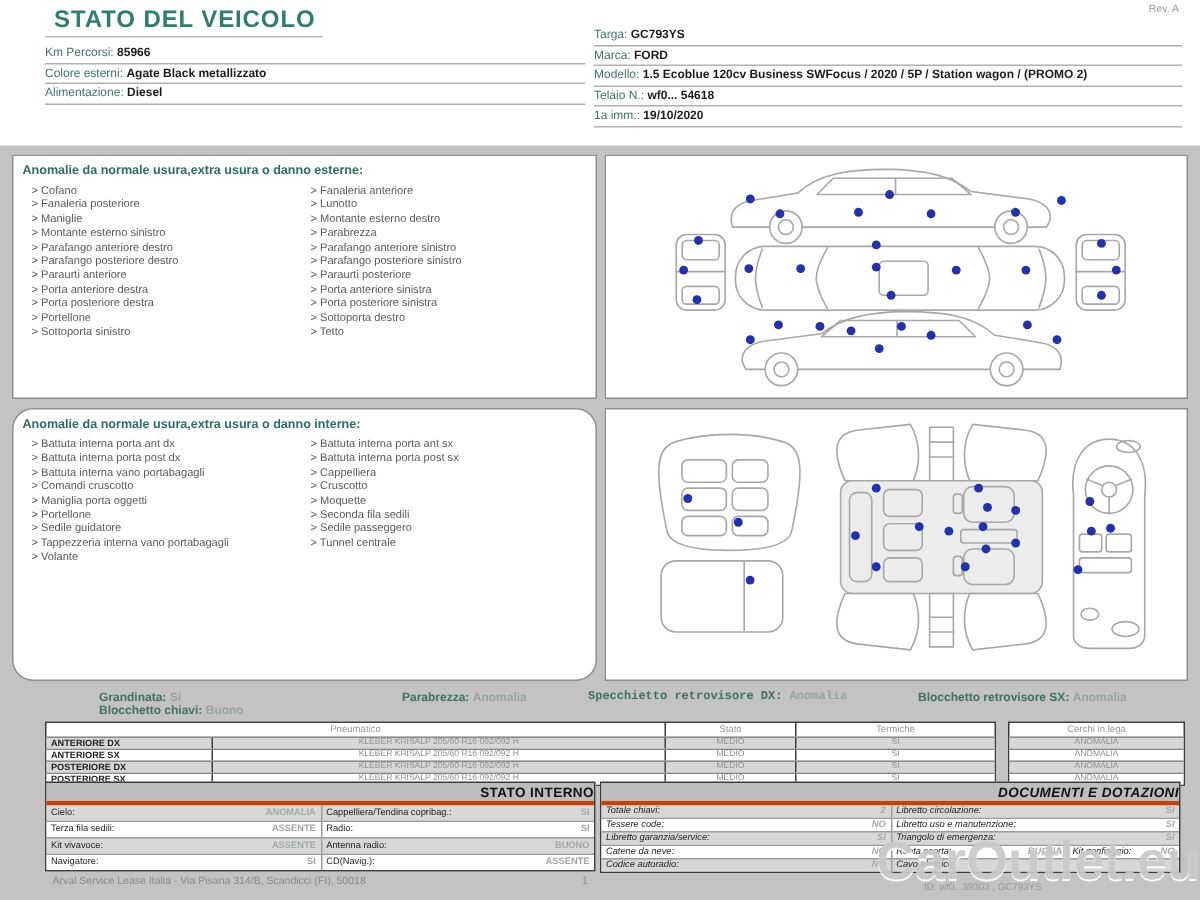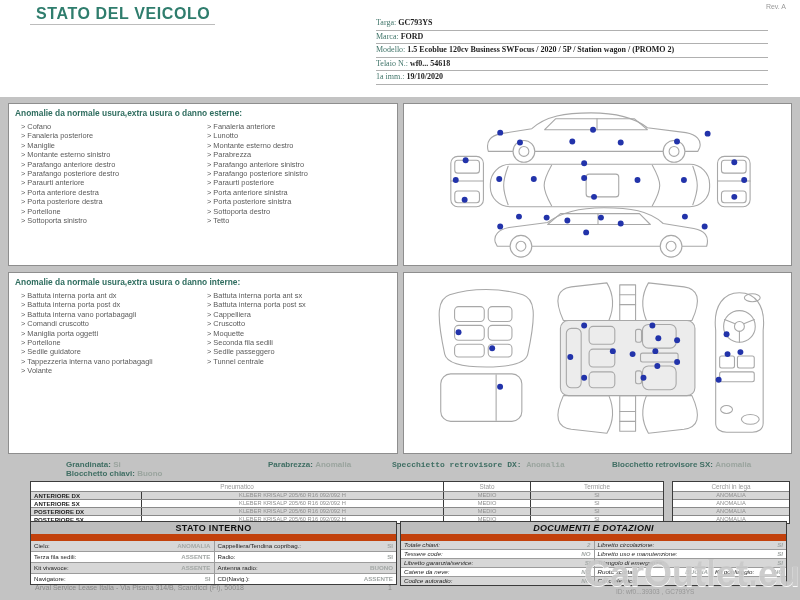--- a/index.html
+++ b/index.html
@@ -3,28 +3,28 @@
 <meta charset="utf-8">
 <style>
   html,body{margin:0;padding:0;background:#c3c3c3;}
   #page{position:relative;width:800px;height:600px;background:#c3c3c3;overflow:hidden;
         font-family:"Liberation Sans","DejaVu Sans",sans-serif;}
   .header{position:absolute;left:0;top:0;width:800px;height:97px;background:#fff;}
   .title{position:absolute;left:36px;top:5px;font-size:16px;font-weight:bold;color:#2f7d6d;letter-spacing:.6px;}
   .title-rule{position:absolute;left:30px;top:24px;width:185px;height:1px;background:#bcbcbc;}
   .rev{position:absolute;right:14px;top:3px;font-size:7px;color:#999;}
   .hcol-left{position:absolute;left:30px;top:29px;width:360px;}
-  .hcol-right{position:absolute;left:376px;top:17px;width:392px;font-family:Liberation Serif, serif;}
+  .hcol-right{position:absolute;left:396px;top:17px;width:392px;}
   .hrow{border-bottom:1px solid #b0b0b0;padding:1px 0 2px;font-size:8px;line-height:9.5px;}
   .hlab{color:#41756a;}
   .hval{color:#1c1c1c;font-weight:bold;}
   .box{position:absolute;background:#fff;border:1px solid #8e8e8e;box-sizing:border-box;}
   .box-ext-list{left:8px;top:103px;width:390px;height:163px;}
   .box-ext-diag{left:403px;top:103px;width:389px;height:163px;}
-  .box-int-list{left:8px;top:272px;width:390px;height:182px;}
+  .box-int-list{left:8px;top:272px;width:390px;height:182px;border-radius:14px;}
   .box-int-diag{left:403px;top:272px;width:389px;height:182px;}
   .box-head{padding:4px 6px 2px;font-size:8.4px;font-weight:bold;color:#2f6d5f;}
   .cols{display:flex;padding:2px 4px 0 12px;}
   .col{width:50%;}
   .anomaly-item{font-size:7.4px;color:#5a5a5a;line-height:9.4px;}
   .diag{display:block;width:100%;height:100%;}
   .summary-item{position:absolute;font-size:8px;white-space:nowrap;margin-left:36px;}
   .sum-lab{font-weight:bold;color:#3f6e63;}
   .sum-val{font-weight:bold;color:#9aa49e;}
   #sum-grandinata{left:30px;top:460px;}
@@ -42,21 +42,21 @@
   .c-pos{width:110px;font-size:6.1px;font-weight:bold;color:#1e1e1e;padding-left:3px;box-sizing:border-box;overflow:hidden;}
   .c-desc{width:303px;text-align:center;font-size:5.7px;color:#8f8f8f;border-left:1px solid #3c3c3c;border-right:1px solid #3c3c3c;box-sizing:border-box;overflow:hidden;}
   .c-stato{width:87px;text-align:center;font-size:5.7px;color:#8f8f8f;border-right:1px solid #3c3c3c;box-sizing:border-box;}
   .c-term{flex:1;text-align:center;font-size:5.7px;color:#8f8f8f;}
   #cerchi-table{position:absolute;left:672px;top:481px;width:116px;border:1px solid #3c3c3c;background:#fff;}
   .wh-header{height:9px;line-height:9px;text-align:center;font-size:6.4px;color:#9a9a9a;}
   .wrow{height:7px;line-height:7px;text-align:center;font-size:5.7px;color:#8f8f8f;border-top:1px solid #8a8a8a;background:#fff;}
   .wrow.alt{background:#d7d7d7;}
   #si-table{position:absolute;left:30px;top:521px;width:365px;border:1px solid #3c3c3c;background:#fff;}
   #doc-table{position:absolute;left:400px;top:521px;width:385px;border:1px solid #3c3c3c;background:#fff;font-style:italic;}
-  .ttl{height:12px;line-height:12px;background:#bdbdbd;border-bottom:7px solid #c2410c;text-align:center;font-weight:bold;font-size:9px;color:#101010;letter-spacing:.3px;}
+  .ttl{height:12px;line-height:12px;background:#bdbdbd;border-bottom:3px solid #c2410c;text-align:right;font-weight:bold;font-size:9px;color:#101010;letter-spacing:.3px;}
   .prow{display:flex;border-top:1px solid #9c9c9c;background:#fff;}
   .prow:first-child{border-top:none;}
   .prow.alt{background:#d7d7d7;}
   #si-rows .prow{height:10px;line-height:10px;}
   #doc-rows .prow{height:8px;line-height:8px;}
   .pcell{display:flex;justify-content:space-between;box-sizing:border-box;padding:0 3px;border-left:1px solid #9c9c9c;overflow:hidden;}
   .pcell:first-child{border-left:none;}
   .plab{font-size:6.2px;color:#1e1e1e;white-space:nowrap;}
   .pval{font-size:6.2px;color:#a3a8a6;font-weight:bold;white-space:nowrap;margin-left:4px;}
   .footer-company{position:absolute;left:35px;top:584px;font-size:7px;color:#8a8a8a;}
@@ -66,20 +66,25 @@
 </style>
 </head>
 <body>
 
 <div id="page">
 
   <div class="header">
     <div class="title">STATO DEL VEICOLO</div>
     <div class="title-rule"></div>
     <div class="rev">Rev. A</div>
+    <div class="hcol-left">
+      <div class="hrow"><span class="hlab">Km Percorsi:</span> <span class="hval">85966</span></div>
+      <div class="hrow"><span class="hlab">Colore esterni:</span> <span class="hval">Agate Black metallizzato</span></div>
+      <div class="hrow"><span class="hlab">Alimentazione:</span> <span class="hval">Diesel</span></div>
+    </div>
     <div class="hcol-right">
       <div class="hrow"><span class="hlab">Targa:</span> <span class="hval">GC793YS</span></div>
       <div class="hrow"><span class="hlab">Marca:</span> <span class="hval">FORD</span></div>
       <div class="hrow"><span class="hlab">Modello:</span> <span class="hval">1.5 Ecoblue 120cv Business SWFocus / 2020 / 5P / Station wagon / (PROMO 2)</span></div>
       <div class="hrow"><span class="hlab">Telaio N.:</span> <span class="hval">wf0... 54618</span></div>
       <div class="hrow"><span class="hlab">1a imm.:</span> <span class="hval">19/10/2020</span></div>
     </div>
   </div>
 
   <div class="box box-ext-list">

